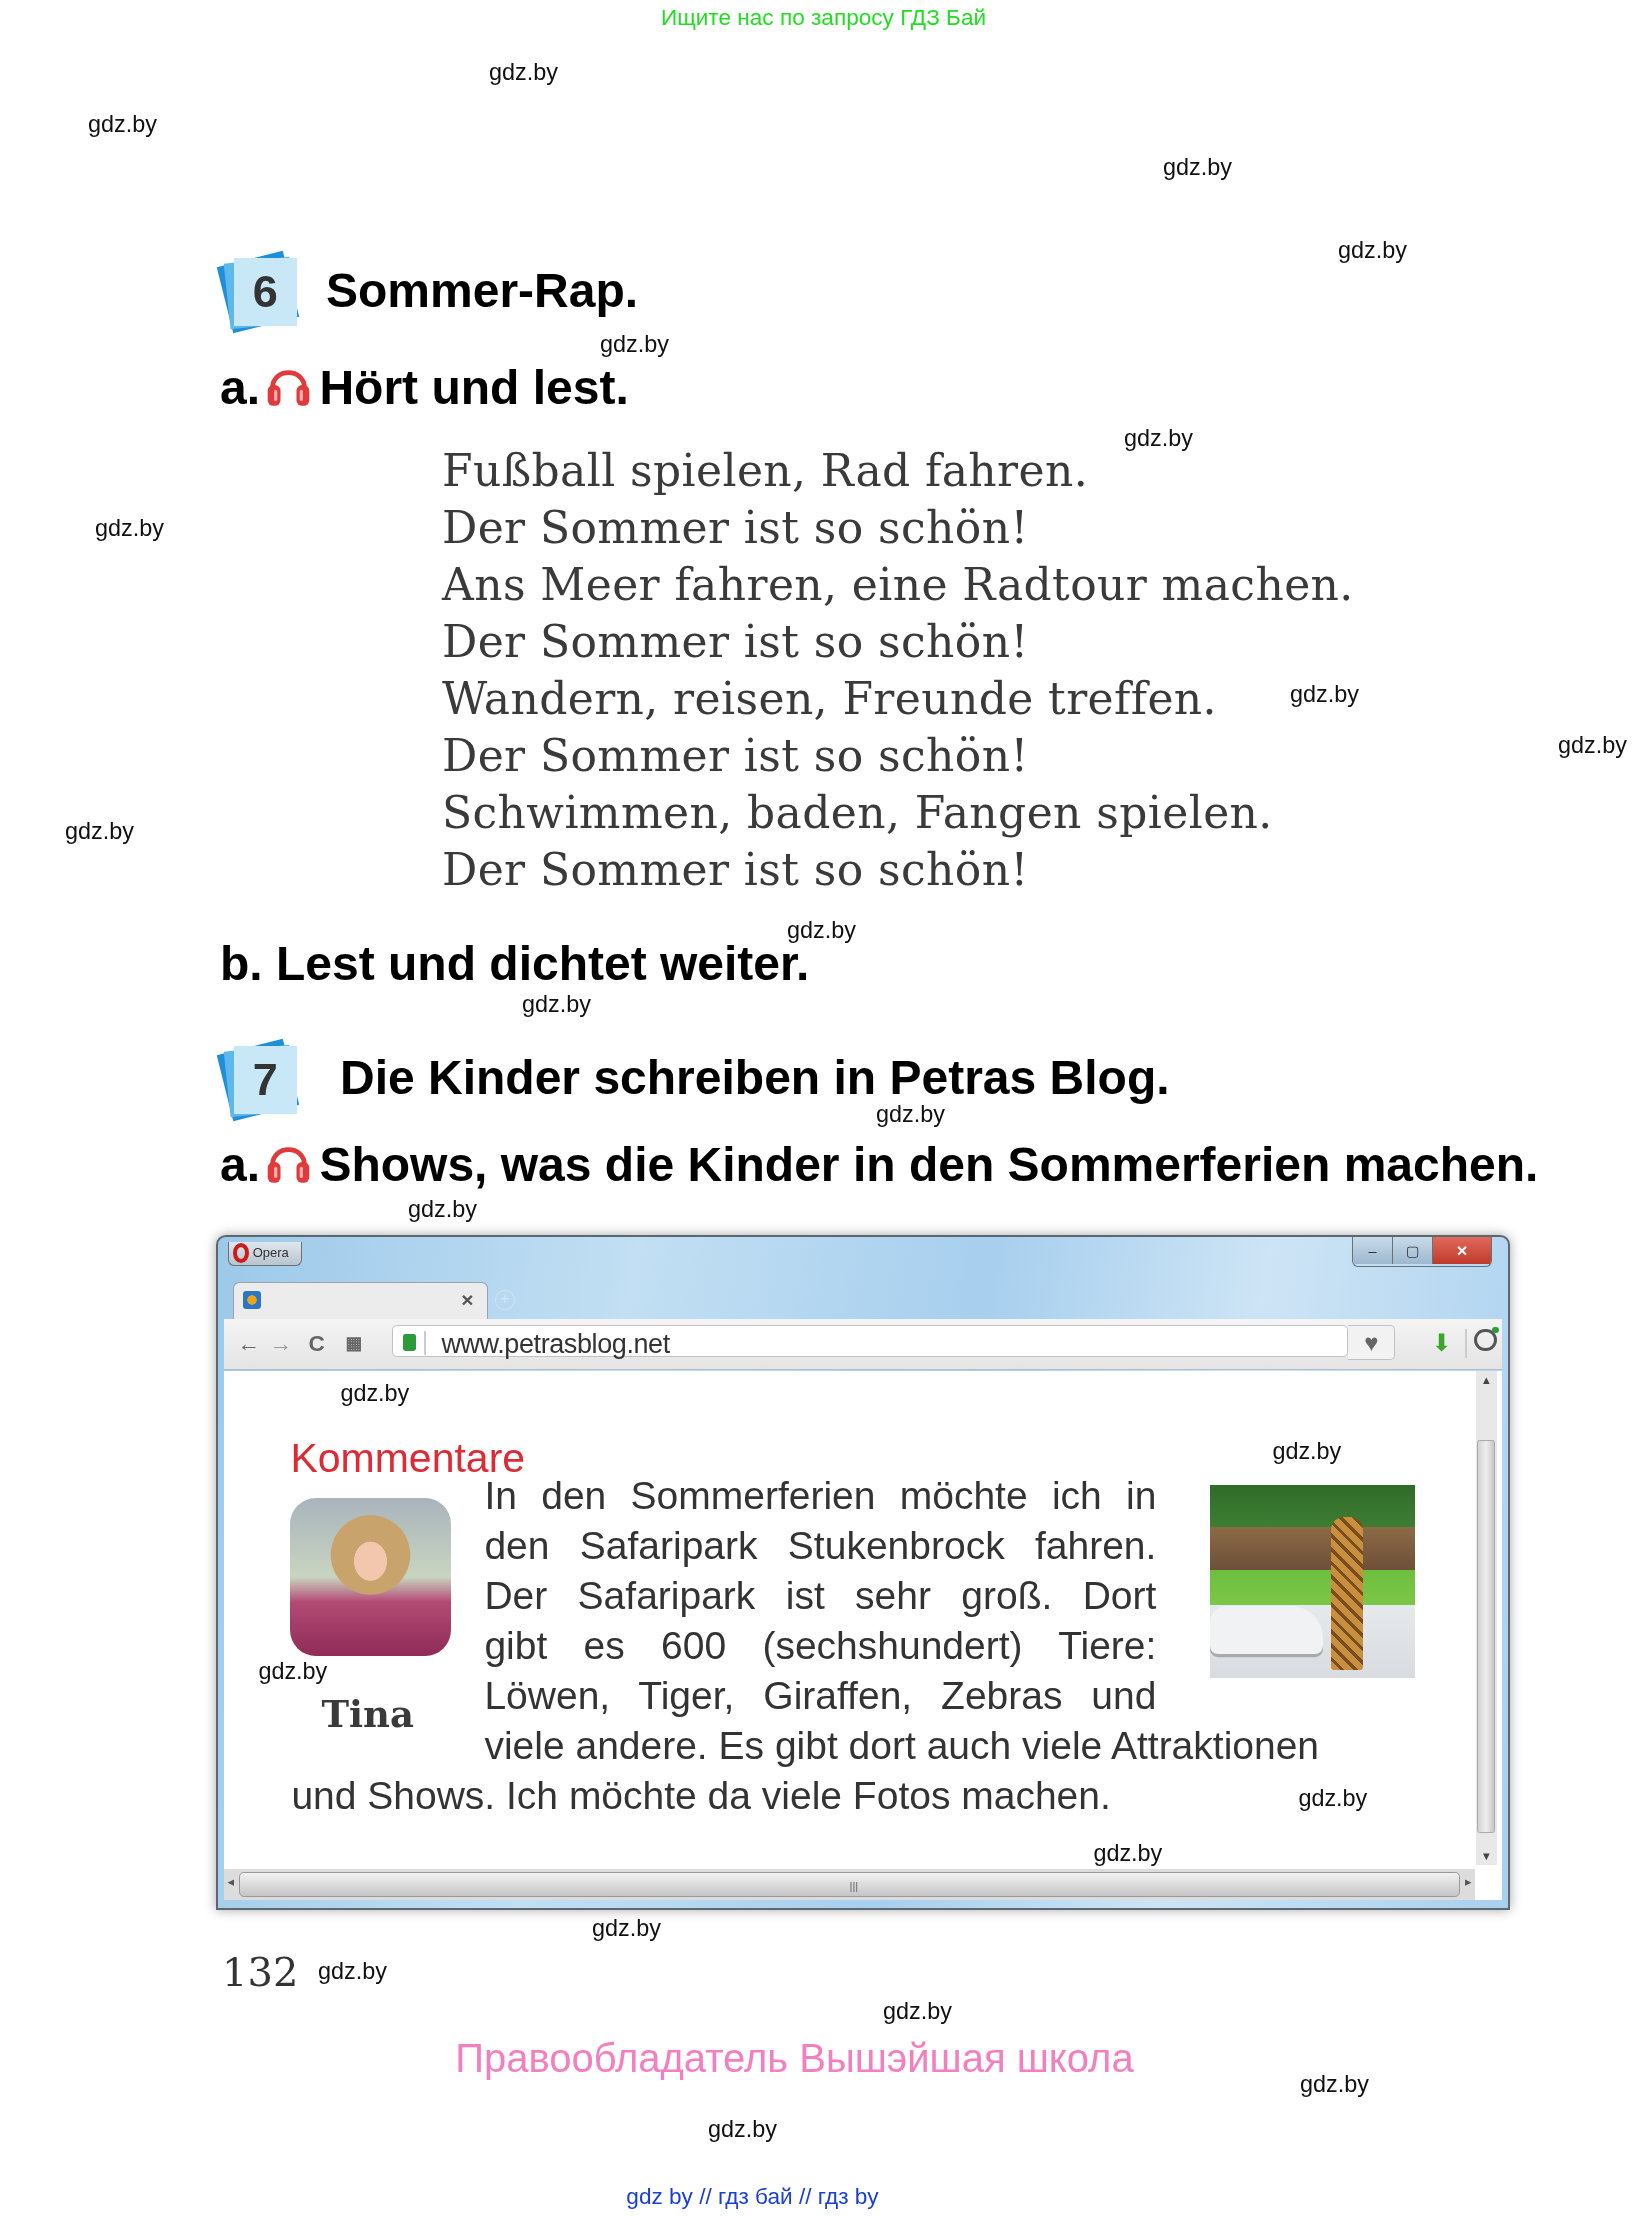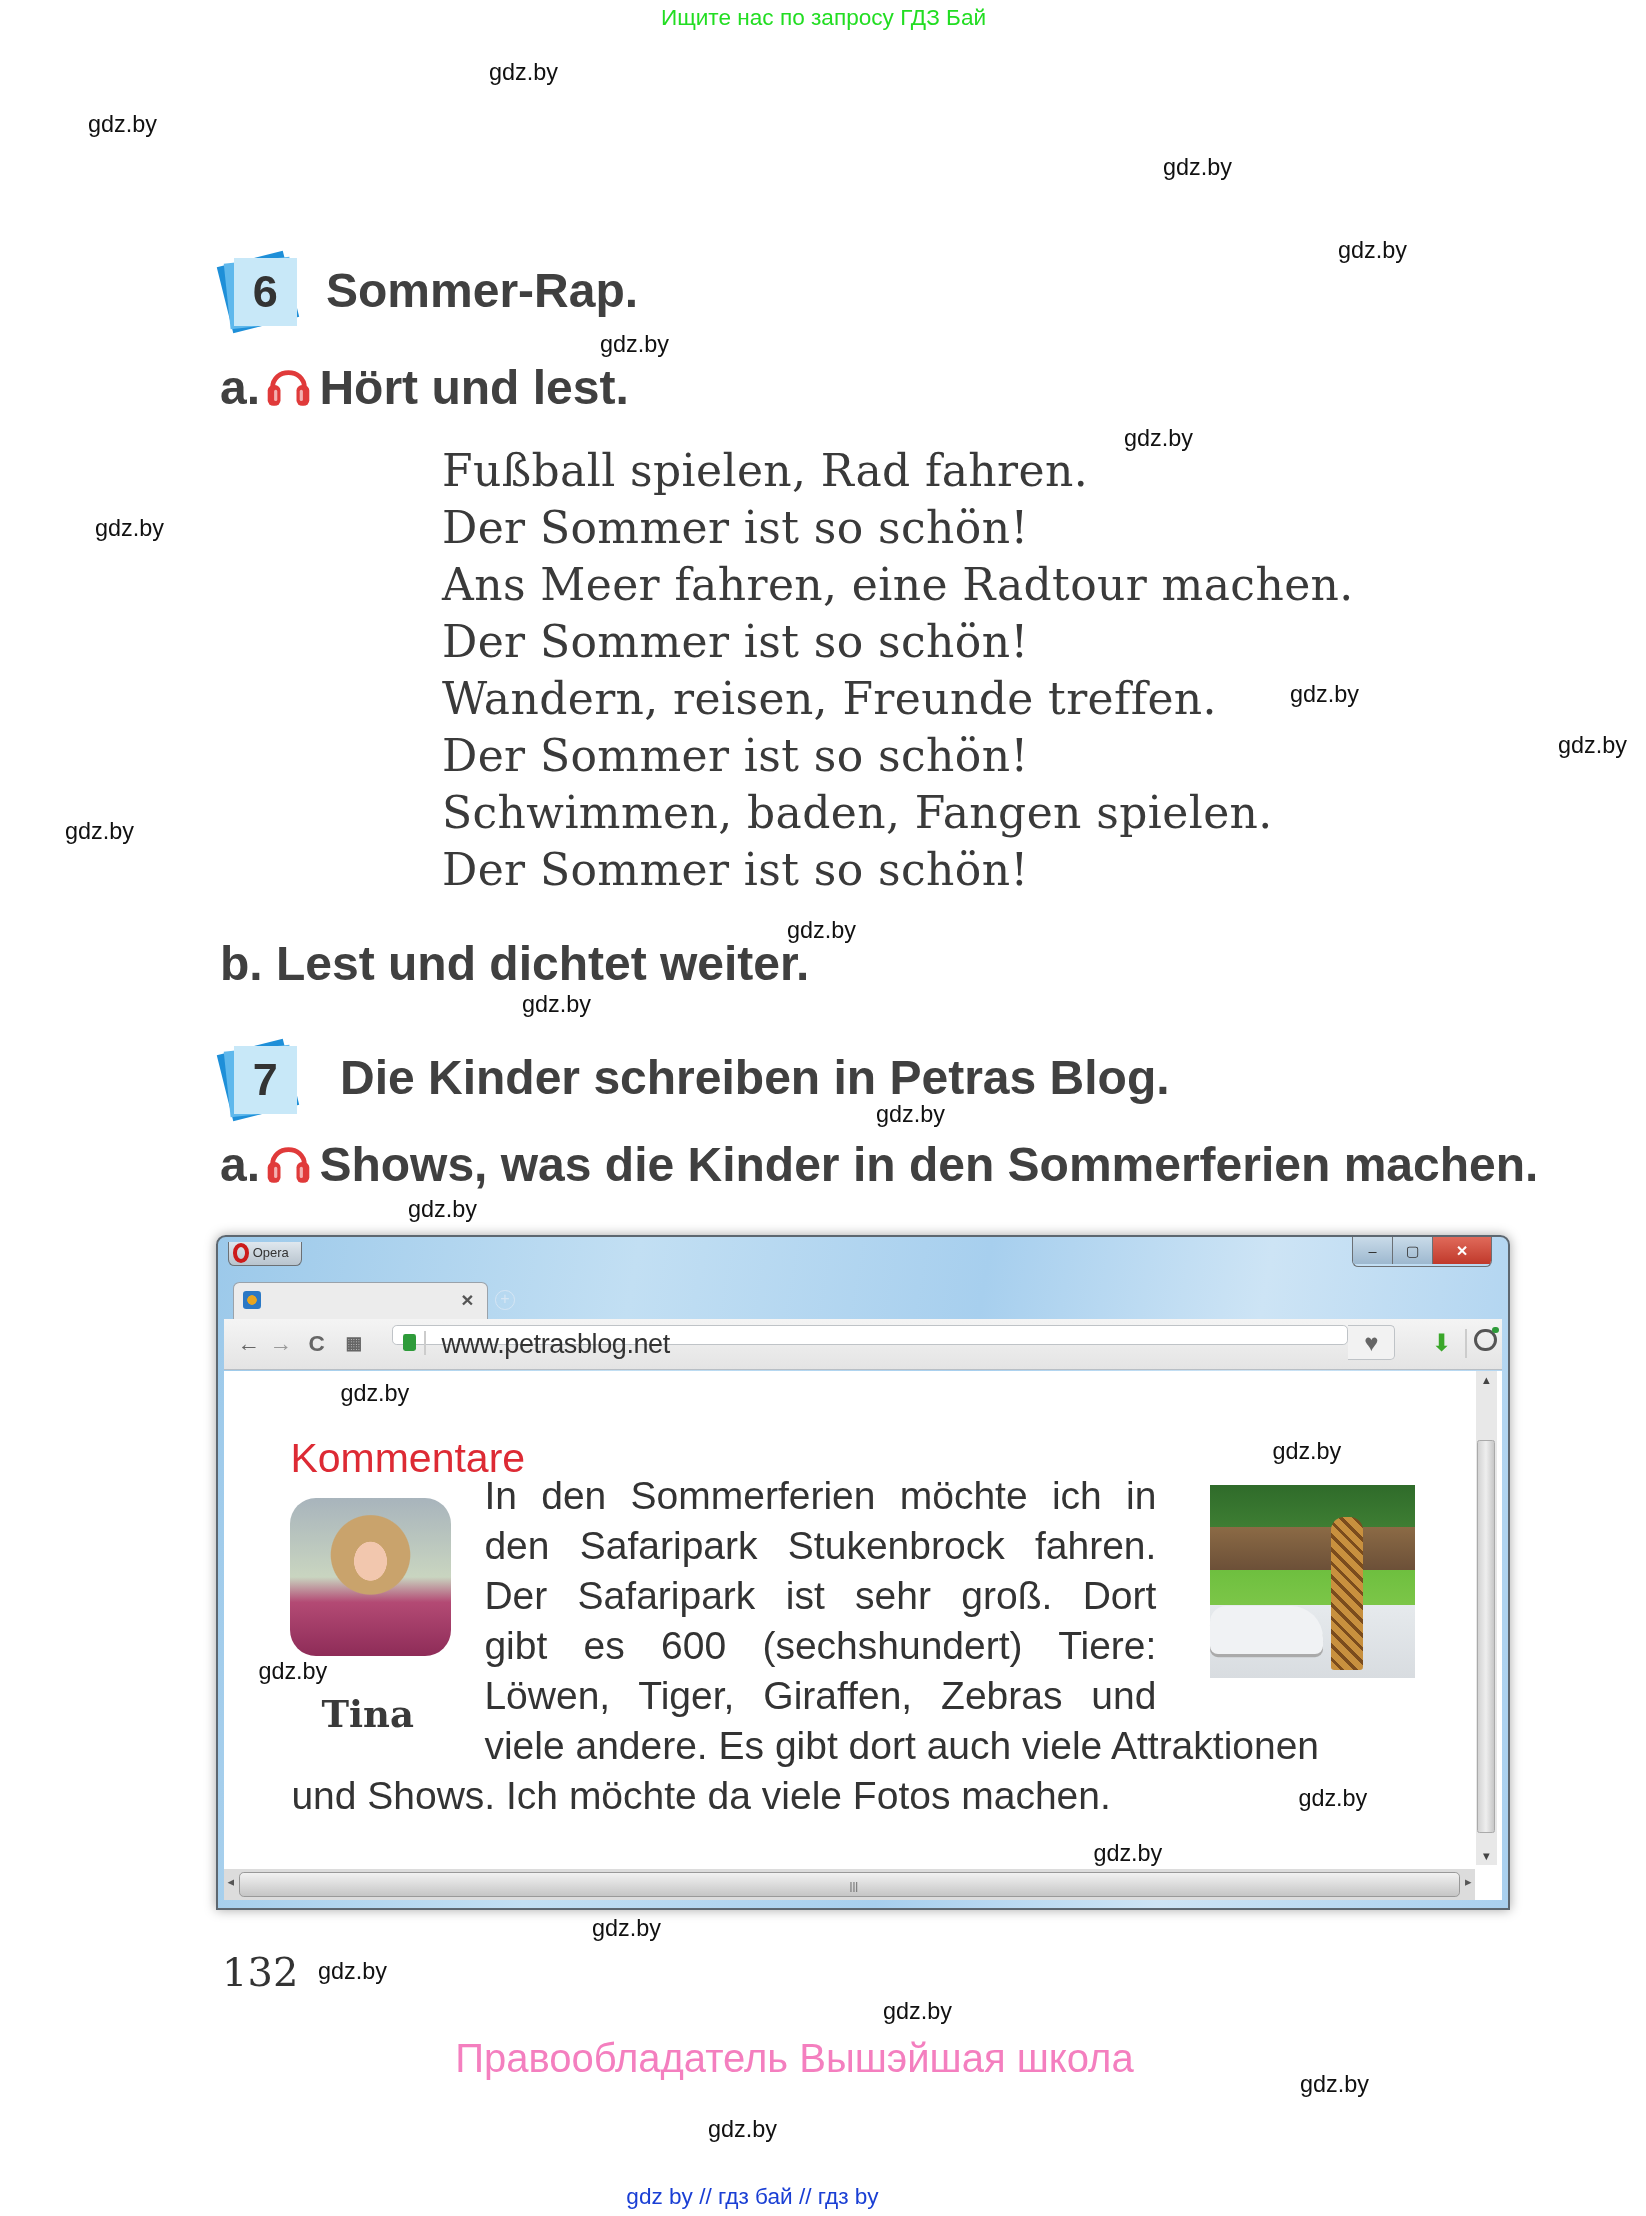--- a/index.html
+++ b/index.html
@@ -5,41 +5,41 @@
   html, body { margin:0; padding:0; background:#ffffff; }
   body { width:1647px; height:2216px; position:relative; overflow:hidden;
          font-family:"Liberation Sans", sans-serif; color:#333333; }
   .wm { position:absolute; font-family:"Liberation Sans", sans-serif; font-size:23.4px; color:#111; white-space:nowrap; line-height:1; }
   .top-banner { position:absolute; left:0; width:1647px; top:4.8px; text-align:center; font-size:22.6px; color:#22dd22; }
   .badge { position:absolute; width:74px; height:74px; }
   .badge .sheet1 { position:absolute; left:0; top:3.2px; width:68px; height:68px; background:#1e8fd8; transform:rotate(-14deg); }
   .badge .sheet2 { position:absolute; left:3.2px; top:4.8px; width:66px; height:66px; background:#5fb8ec; transform:rotate(-6deg); }
   .badge .front { position:absolute; left:9.7px; top:3.2px; width:63px; height:68px; background:#c8e8f8; display:flex; align-items:center; justify-content:center;
                   font-weight:bold; font-size:45px; color:#333; }
-  .heading { position:absolute; font-weight:bold; font-size:48px; color:#404040; white-space:nowrap; line-height:1; }
+  .heading { position:absolute; font-weight:bold; font-size:48px; color:#000000; white-space:nowrap; line-height:1; }
   .poem { position:absolute; left:442px; top:442px; font-family:"DejaVu Serif", "Liberation Serif", serif; font-size:44px; color:#3a3a3a; line-height:57px; white-space:nowrap; letter-spacing:0.4px; }
   .poem div { height:57px; }
   .phones { display:inline-block; width:45px; height:48px; vertical-align:-4.8px; margin:0 8px 0 6.4px; }
   
   .browser { position:absolute; left:216px; top:1235px; width:1294px; height:675px; border-radius:9.7px 9.7px 0 0;
              background:linear-gradient(100deg,#9cc9ea 0%,#c2dff3 30%,#a7cfee 55%,#cde4f5 75%,#a9d0ef 100%);
              border:2.4px solid #5d6770; box-shadow:0 0 11.3px rgba(0,0,0,0.35); box-sizing:border-box; }
   .opera-btn { position:absolute; left:9.7px; top:4.8px; width:74px; height:24px; border:1.6px solid #6b7075; border-top:none; border-radius:0 0 6.4px 6.4px;
                background:linear-gradient(#dfe7ee,#b8c4ce); font-size:13px; color:#333; box-sizing:border-box; padding-left:24px; line-height:22.6px; }
   .opera-logo { position:absolute; left:4.8px; top:1.6px; width:16px; height:19.3px; border-radius:50%; border:4px solid #cc1b1b; box-sizing:border-box; }
   .win-controls { position:absolute; right:16px; top:0; height:29px; display:flex; border:1.6px solid #6b7075; border-top:none; border-radius:0 0 6.4px 6.4px; overflow:hidden; }
   .win-controls div { width:39px; height:27px; display:flex; align-items:center; justify-content:center; background:linear-gradient(#c9dbe9,#9db8cf); border-right:0.8px solid #6b7075; font-size:14.5px; color:#333; }
   .win-controls .close { width:58px; background:linear-gradient(#e06a5a,#c0392b); color:#fff; border-right:none; font-weight:bold; }
   .tab { position:absolute; left:14.5px; top:45px; width:255px; height:37px; background:#ececec; border:1.6px solid #9aa2aa; border-bottom:none; border-radius:6.4px 6.4px 0 0; box-sizing:border-box; }
   .tab-favicon { position:absolute; left:9.7px; top:8px; width:17.7px; height:17.7px; border-radius:3.2px; background:radial-gradient(circle,#e7a520 35%,#2a78c5 40%); }
   .tab-close { position:absolute; right:13px; top:4.8px; font-size:21px; color:#555; font-weight:bold; }
   .new-tab { position:absolute; left:277px; top:53px; width:17.7px; height:17.7px; border-radius:50%; border:1.6px solid #d6e6f4; color:#d6e6f4; font-size:16px; line-height:16px; text-align:center; }
   .toolbar { position:absolute; left:6.4px; top:82px; right:6.4px; height:50px; background:linear-gradient(#f4f4f4,#e4e4e4); border-bottom:1.6px solid #b8bec4; }
   .nav-btn { position:absolute; top:11.3px; font-size:22.6px; color:#666; font-weight:bold; line-height:27px; }
-  .address { position:absolute; left:168px; top:6.4px; width:956px; height:20px; background:#fff; border:1.6px solid #bfc3c7; border-radius:4.8px; box-sizing:border-box; }
+  .address { position:absolute; left:168px; top:6.4px; width:956px; height:32px; background:#fff; border:1.6px solid #bfc3c7; border-radius:4.8px; box-sizing:border-box; }
   .lock { position:absolute; left:9.7px; top:7.3px; width:13px; height:17.7px; background:#2e9b3a; border-radius:2.4px; }
   .lock-sep { position:absolute; left:31px; top:4.8px; width:1.6px; height:24px; background:#ccc; }
   .url { position:absolute; left:48px; top:3.2px; font-size:27px; color:#333; line-height:29px; letter-spacing:-0.4px; }
   .heart-btn { position:absolute; right:-48px; top:-1.6px; width:47px; height:35px; border:1.6px solid #bfc3c7; border-left:none; border-radius:0 4.8px 4.8px 0; background:#f2f2f2; text-align:center; font-size:24px; line-height:34px; color:#666; box-sizing:border-box; }
   .dl-btn { position:absolute; right:50px; top:9.7px; font-size:24px; color:#3aa72a; }
   .sep-v { position:absolute; right:35px; top:9.7px; width:1.6px; height:29px; background:#ccc; }
   .speed-btn { position:absolute; right:4.8px; top:9.7px; width:22.6px; height:22.6px; border:3.2px solid #555; border-radius:50%; box-sizing:border-box; }
   .speed-btn::after { content:""; position:absolute; right:-4.8px; top:-4.8px; width:6.4px; height:6.4px; background:#2e9b3a; border-radius:50%; }
   .content { position:absolute; left:6.4px; top:134px; right:6.4px; bottom:8px; background:#ffffff; }
   .vscroll { position:absolute; right:4.8px; top:0; width:21px; bottom:35px; background:#e8e8e8; }

